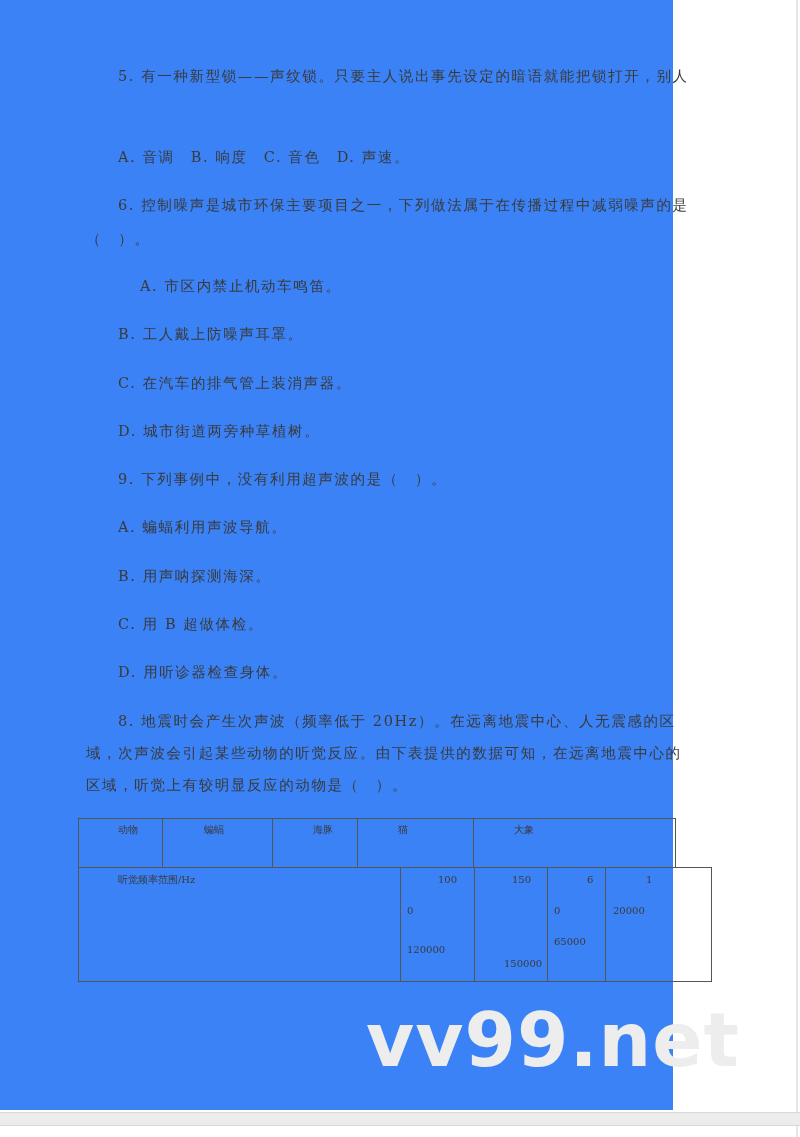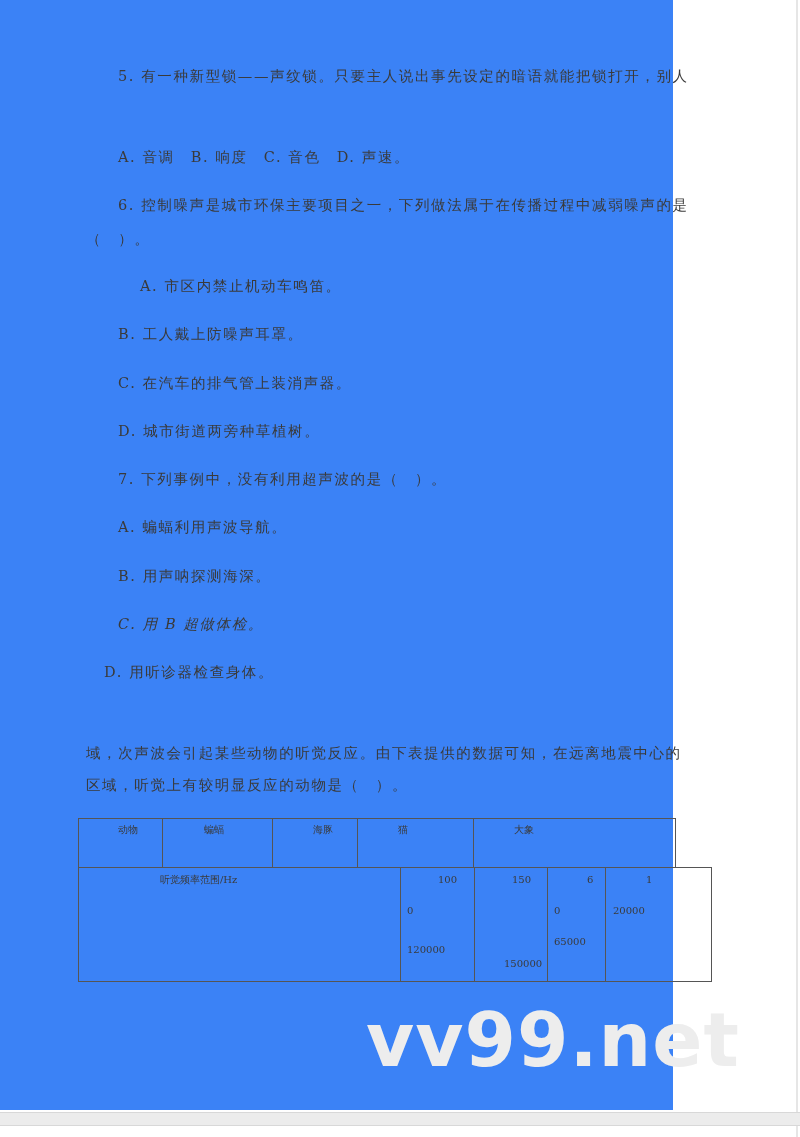--- a/index.html
+++ b/index.html
@@ -26,26 +26,27 @@
   <div class="line" style="left:118px; top:66px;">5. 有一种新型锁——声纹锁。只要主人说出事先设定的暗语就能把锁打开，别人</div>
   <div class="line" style="left:118px; top:147px;">A. 音调　B. 响度　C. 音色　D. 声速。</div>
 
   <div class="line" style="left:118px; top:195px;">6. 控制噪声是城市环保主要项目之一，下列做法属于在传播过程中减弱噪声的是</div>
   <div class="line" style="left:86px; top:229px;">（　）。</div>
   <div class="line" style="left:118px; top:276px;margin-left:22px;">A. 市区内禁止机动车鸣笛。</div>
   <div class="line" style="left:118px; top:324px;">B. 工人戴上防噪声耳罩。</div>
   <div class="line" style="left:118px; top:373px;">C. 在汽车的排气管上装消声器。</div>
   <div class="line" style="left:118px; top:421px;text-align:center;">D. 城市街道两旁种草植树。</div>
 
-  <div class="line" style="left:118px; top:469px;">7. 下列事例中，没有利用超声波的是（　）。</div>
+  <div class="line" style="left:118px; top:469px;">9. 下列事例中，没有利用超声波的是（　）。</div>
   <div class="line" style="left:118px; top:517px;">A. 蝙蝠利用声波导航。</div>
   <div class="line" style="left:118px; top:566px;">B. 用声呐探测海深。</div>
-  <div class="line" style="left:118px; top:614px;font-style:italic;">C. 用 B 超做体检。</div>
-  <div class="line" style="left:104px; top:662px;">D. 用听诊器检查身体。</div>
+  <div class="line" style="left:118px; top:614px;">C. 用 B 超做体检。</div>
+  <div class="line" style="left:118px; top:662px;">D. 用听诊器检查身体。</div>
 
+  <div class="line" style="left:118px; top:711px;">8. 地震时会产生次声波（频率低于 20Hz）。在远离地震中心、人无震感的区</div>
   <div class="line" style="left:86px; top:775px;">区域，听觉上有较明显反应的动物是（　）。</div>
   <div class="line" style="left:86px; top:743px;">域，次声波会引起某些动物的听觉反应。由下表提供的数据可知，在远离地震中心的</div>
 
   <div>
 
     <div class="tbl-line" style="left:78px; top:818px; width:598px; height:1px;"></div>
     <div class="tbl-line" style="left:78px; top:867px; width:634px; height:1px;"></div>
     <div class="tbl-line" style="left:78px; top:981px; width:634px; height:1px;"></div>
 
     <div class="tbl-line" style="left:78px; top:818px; width:1px; height:164px;"></div>
@@ -60,21 +61,21 @@
     <div class="tbl-line" style="left:547px; top:867px; width:1px; height:115px;"></div>
     <div class="tbl-line" style="left:605px; top:867px; width:1px; height:115px;"></div>
     <div class="tbl-line" style="left:711px; top:867px; width:1px; height:115px;"></div>
 
     <div class="cell" style="left:118px; top:820px;">动物</div>
     <div class="cell" style="left:204px; top:820px;">蝙蝠</div>
     <div class="cell" style="left:313px; top:820px;">海豚</div>
     <div class="cell" style="left:398px; top:820px;">猫</div>
     <div class="cell" style="left:514px; top:820px;">大象</div>
 
-    <div class="cell" style="left:118px; top:870px;margin-left:42px;">听觉频率范围/Hz</div>
+    <div class="cell" style="left:118px; top:870px;">听觉频率范围/Hz</div>
 
     <div class="cell" style="left:438px; top:870px;">100</div>
     <div class="cell" style="left:407px; top:901px;">0</div>
     <div class="cell" style="left:407px; top:932px;margin-top:8px;">120000</div>
 
     <div class="cell" style="left:512px; top:870px;">150</div>
     <div class="cell" style="left:481px; top:954px;margin-left:23px;">150000</div>
 
     <div class="cell" style="left:587px; top:870px;">6</div>
     <div class="cell" style="left:554px; top:901px;">0</div>

